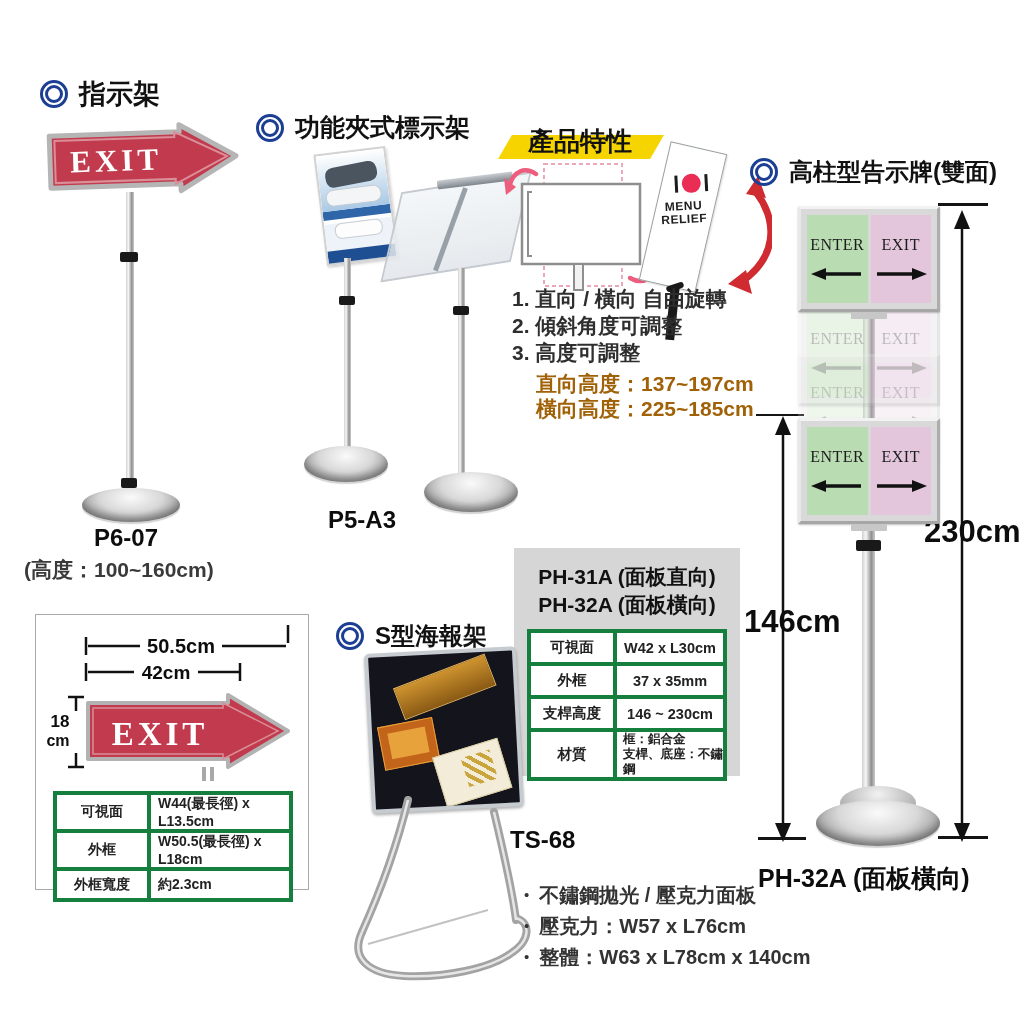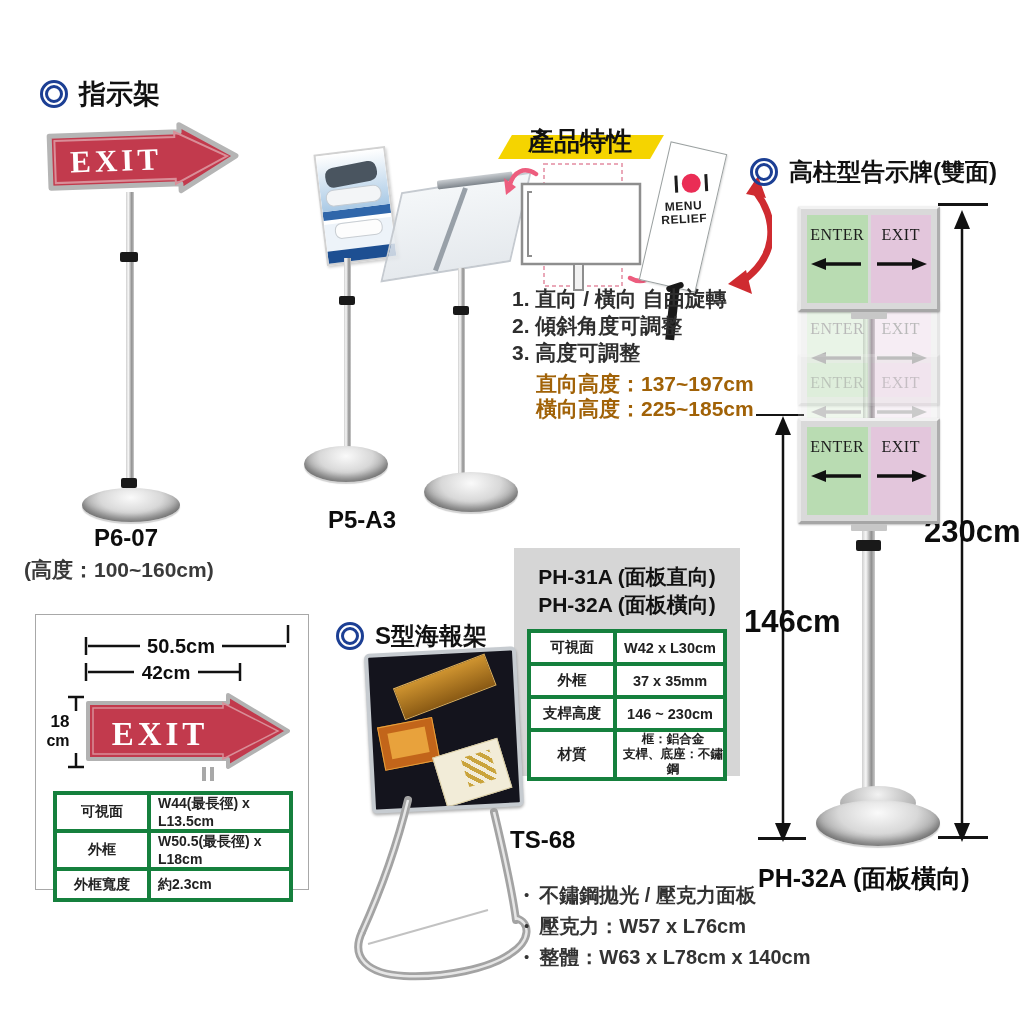--- a/index.html
+++ b/index.html
@@ -30,27 +30,27 @@
   .feat-h { font-size:21px; font-weight:bold; color:#a16207; white-space:nowrap;text-align:center; }
 
   
   .gray-box { background:#d6d6d6; }
   .gray-title { text-align:center; font-size:21px; font-weight:bold; color:#111; line-height:28px; white-space:nowrap; }
   table.spec { border-collapse:collapse; background:#fff; }
   table.spec td { border:4px solid #15803d; color:#222; }
   td.lbl { text-align:center; font-size:14.5px; font-weight:bold; }
   td.val { text-align:center; font-size:14.5px; font-weight:bold; }
   td.val-left { text-align:left; padding-left:7px; font-size:14px; font-weight:bold; }
-  .two-line div { font-size:12.5px; line-height:15px; text-align:center; padding-left:6px; font-weight:bold; }
+  .two-line div { font-size:12.5px; line-height:15px; text-align:left; padding-left:6px; font-weight:bold; }
 
   
   .panel-frame { width:142px; height:106px; background:#d9d9d9; padding:6px; display:flex; gap:3px;
       border:3px solid; border-color:#f2f2f2 #adadad #a6a6a6 #e8e8e8; border-radius:2px;
       box-shadow:0 1px 2px rgba(0,0,0,.25); }
-  .ph-half { flex:1; padding-top:11px; }
+  .ph-half { flex:1; padding-top:21px; }
   .ph-green { background:#b9dcb2; }
   .ph-pink  { background:#e3c6dc; }
   .ph-text { font-family:"Liberation Serif", serif; font-size:16px; letter-spacing:.5px;
              color:#1c1c1c; text-align:center; white-space:nowrap; }
   .ph-arrow { display:block; margin:13px auto 0; }
   .ghost { opacity:.3; }
   .panel-tab { width:36px; height:7px; background:#c7c7c7; border-radius:1px; }
 
   .dim-label { font-weight:bold; color:#0d0d0d; white-space:nowrap; }
   .tickline { border-top:3px solid #141414; height:0; }
@@ -87,20 +87,24 @@
   </svg>
 
   <div class="abs pole" style="left:126px; top:192px; width:8px; height:300px;"></div>
   <div class="abs knob" style="left:120px; top:252px; width:18px; height:10px;"></div>
   <div class="abs knob" style="left:121px; top:478px; width:16px; height:10px;"></div>
   <div class="abs base-ell" style="left:82px; top:488px; width:98px; height:34px;"></div>
 
   <div class="abs caption" style="left:94px; top:524px; font-size:24px;">P6-07</div>
   <div class="abs" style="left:24px; top:556px; font-size:21px; font-weight:bold; color:#3a3a3a; white-space:nowrap;">(高度：100~160cm)</div>
 
+  <div class="abs sec-title" style="left:256px; top:103px; font-size:25px;">
+    <div class="bullseye"></div>
+    <span>功能夾式標示架</span>
+  </div>
 
   <div class="abs" style="left:320px; top:150px; width:72px; height:112px; transform:rotate(-7deg);
        background:#fff; border:2px solid #d2d2d2; overflow:hidden; box-shadow:1px 2px 3px rgba(0,0,0,.2);">
     <div style="height:56px; background:linear-gradient(#ffffff,#a9c9e5); position:relative;">
       <div style="position:absolute; left:7px; top:12px; width:52px; height:20px; background:#4a5560; border-radius:8px; transform:rotate(-4deg);"></div>
       <div style="position:absolute; left:5px; top:35px; width:56px; height:17px; background:#f3f5f7; border:1px solid #c4cbd2; border-radius:8px;"></div>
     </div>
     <div style="height:9px; background:#2f66aa;"></div>
     <div style="height:27px; background:#edf3f9;">
       <div style="width:48px; height:16px; background:#fdfdfd; border:1px solid #c8cdd2; border-radius:7px; margin:4px auto 0;"></div>

